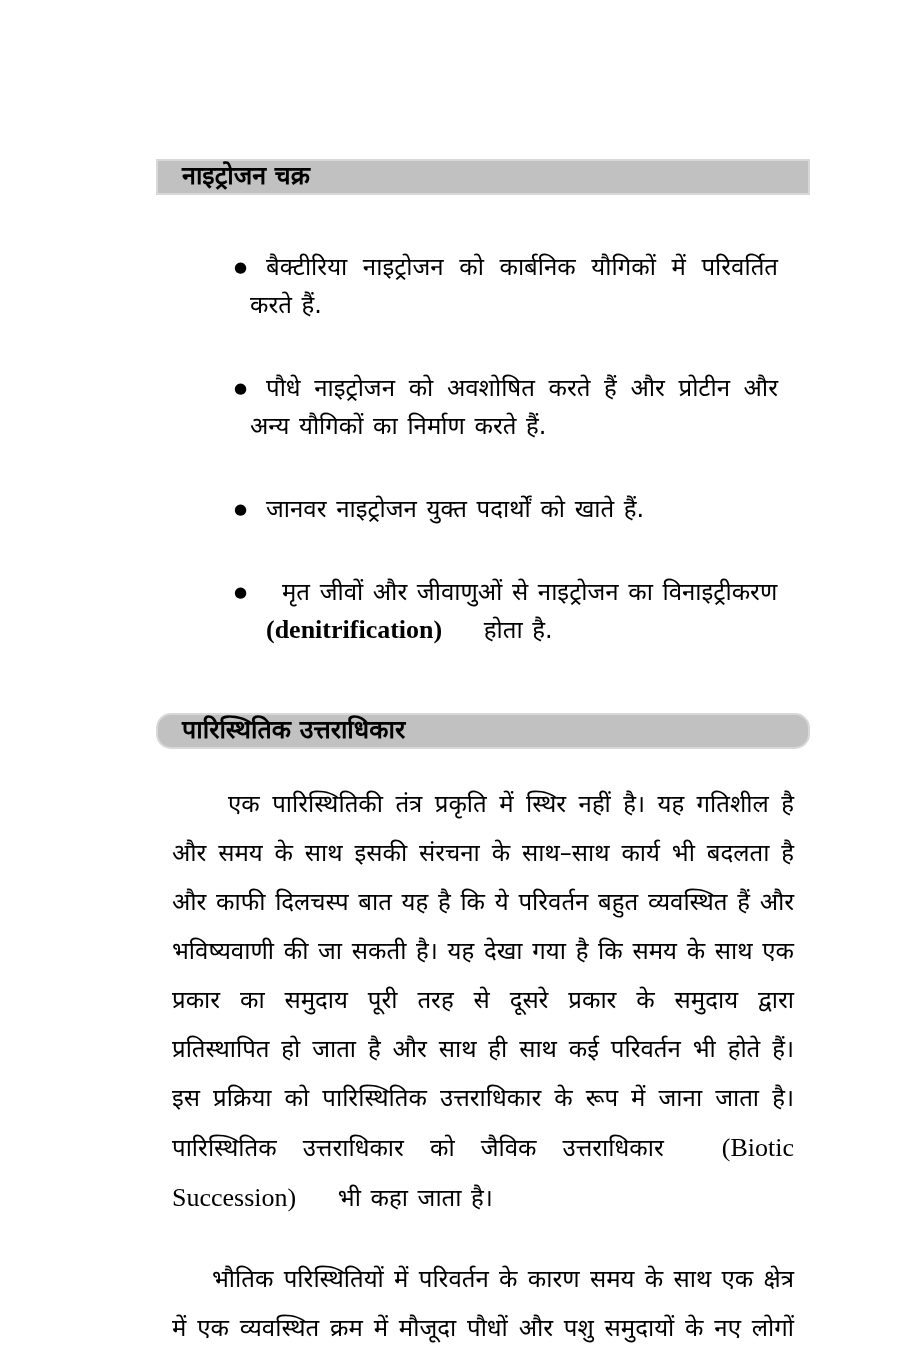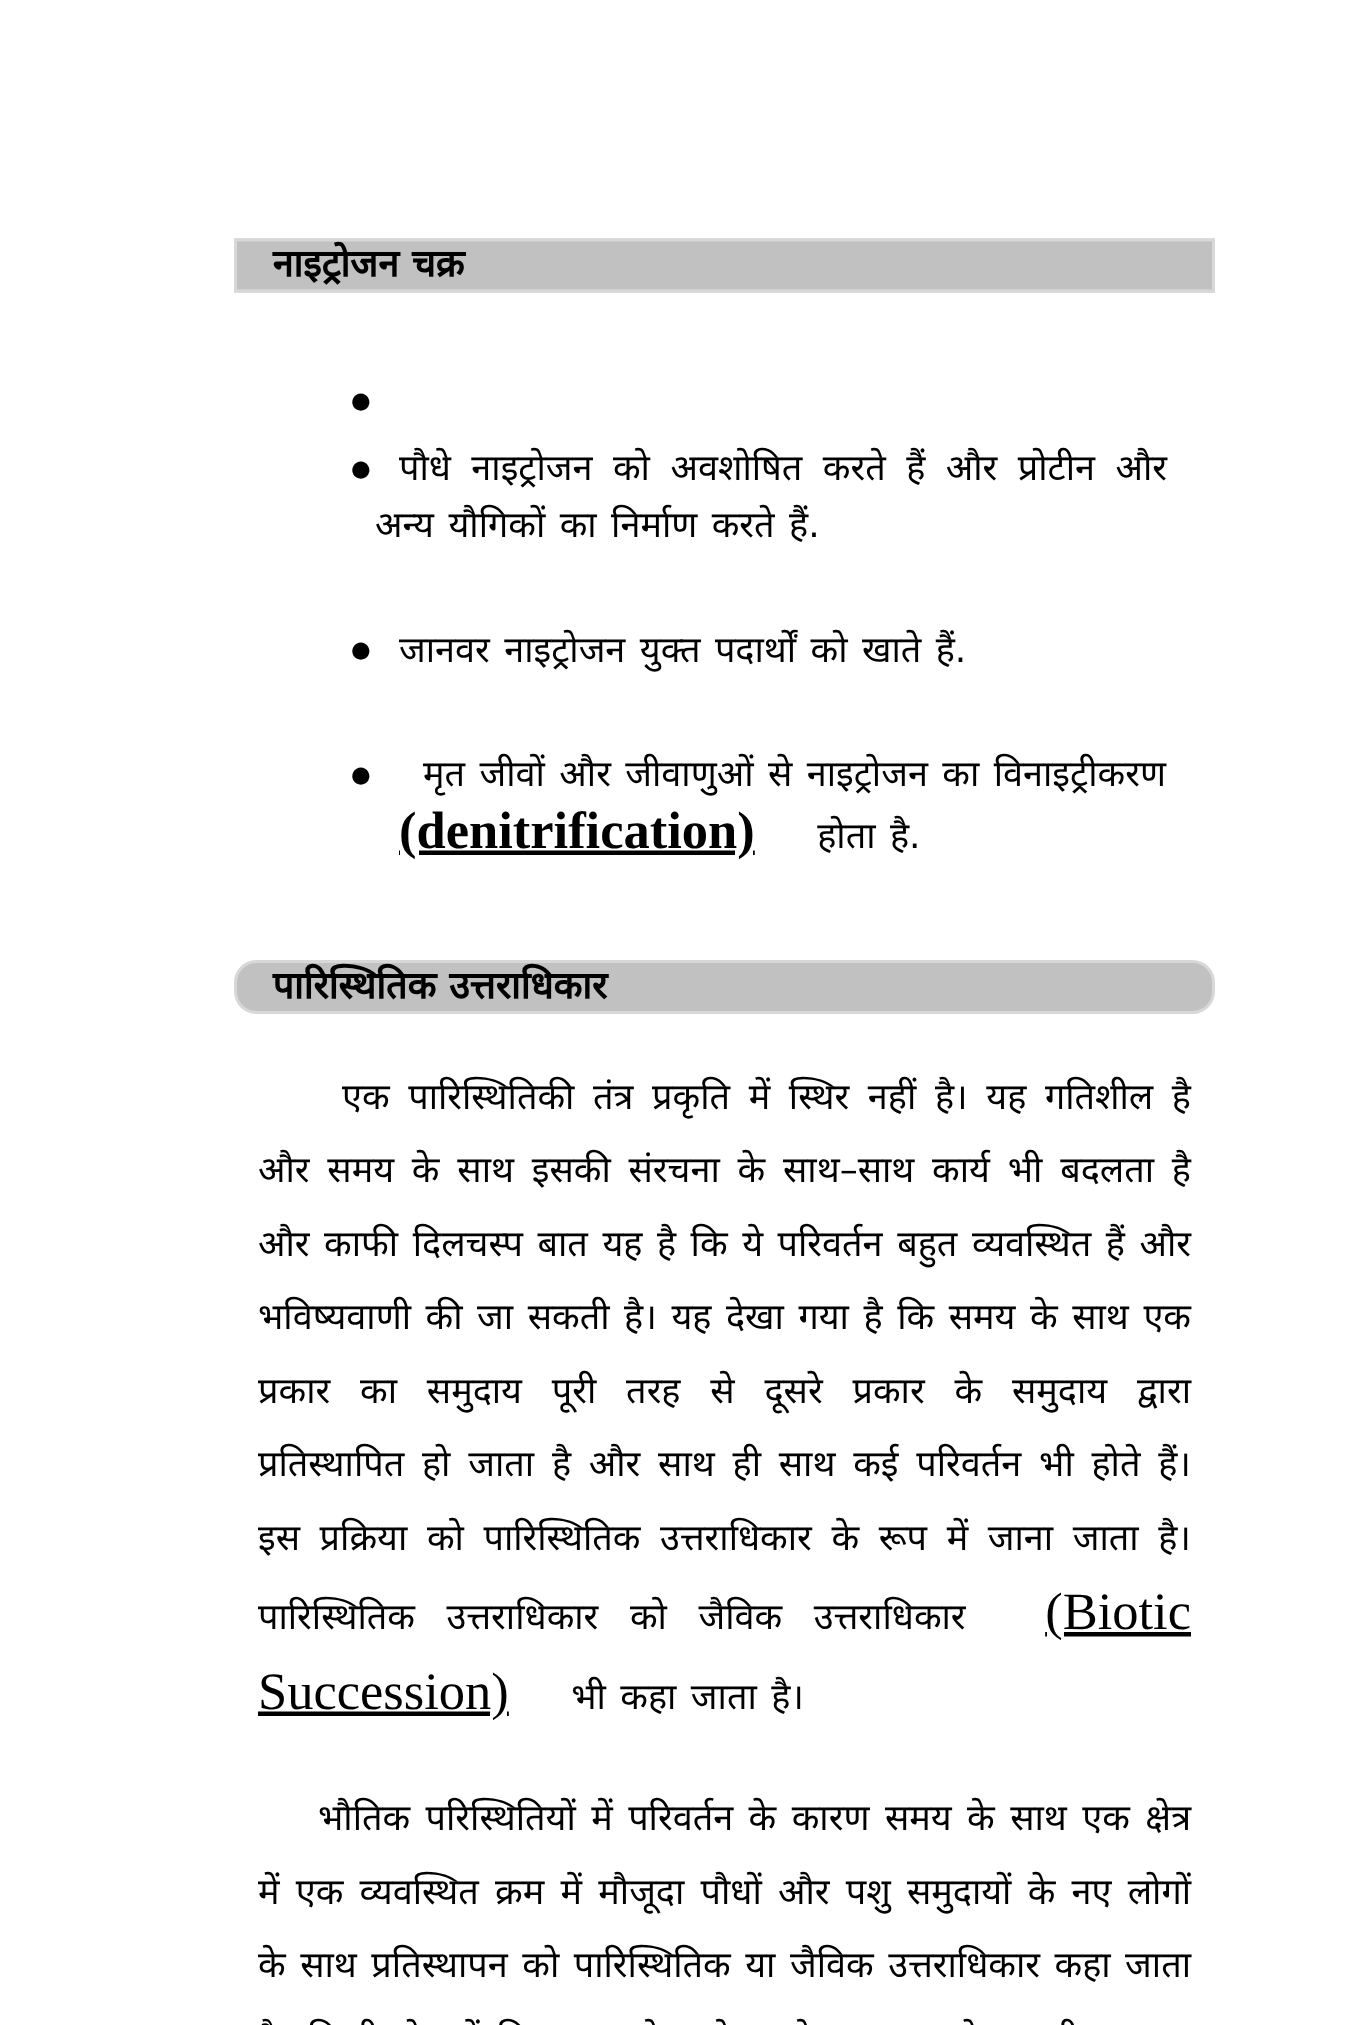--- a/index.html
+++ b/index.html
@@ -53,22 +53,21 @@
     font-size: 24px;
     line-height: 49px;
     text-align: justify;
     text-indent: 40px;
     word-spacing: 2px;
   }
   .para-1 { margin-top: 15px; }
   .para-2 { }
   .latin {
     font-family: "Liberation Serif", serif;
-    font-size: 35px;
-    text-decoration: underline;
+    font-size: 26px;
   }
   .latin-bold { font-weight: bold; }
   .page-number {
     position: absolute;
     top: 1230px;
     left: 0;
     width: 100%;
     text-align: center;
     font-family: "Liberation Serif", serif;
     font-size: 28px;
@@ -81,20 +80,21 @@
 <div class="page">
   <div class="content">
 
     <div class="section-heading">
       <span>नाइट्रोजन चक्र</span>
     </div>
 
     <ul class="bullet-list">
       <li class="bullet-item">
         <span class="bullet">●</span>
+        <span>बैक्टीरिया नाइट्रोजन को कार्बनिक यौगिकों में परिवर्तित करते हैं.</span>
       </li>
       <li class="bullet-item">
         <span class="bullet">●</span>
         <span>पौधे नाइट्रोजन को अवशोषित करते हैं और प्रोटीन और अन्य यौगिकों का निर्माण करते हैं.</span>
       </li>
       <li class="bullet-item">
         <span class="bullet">●</span>
         <span>जानवर नाइट्रोजन युक्त पदार्थों को खाते हैं.</span>
       </li>
       <li class="bullet-item">

